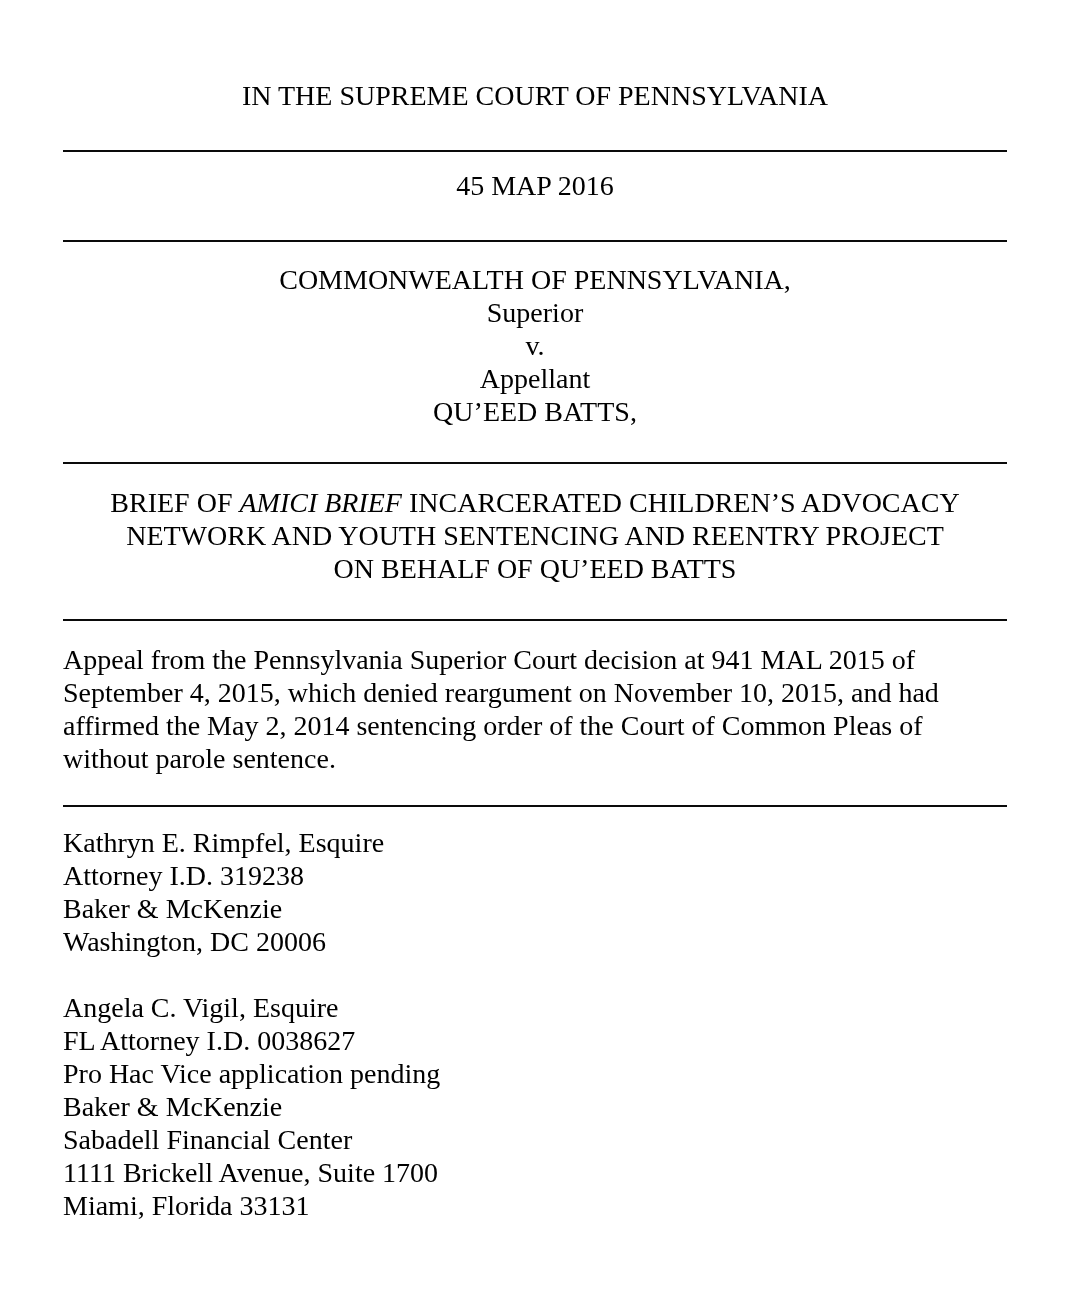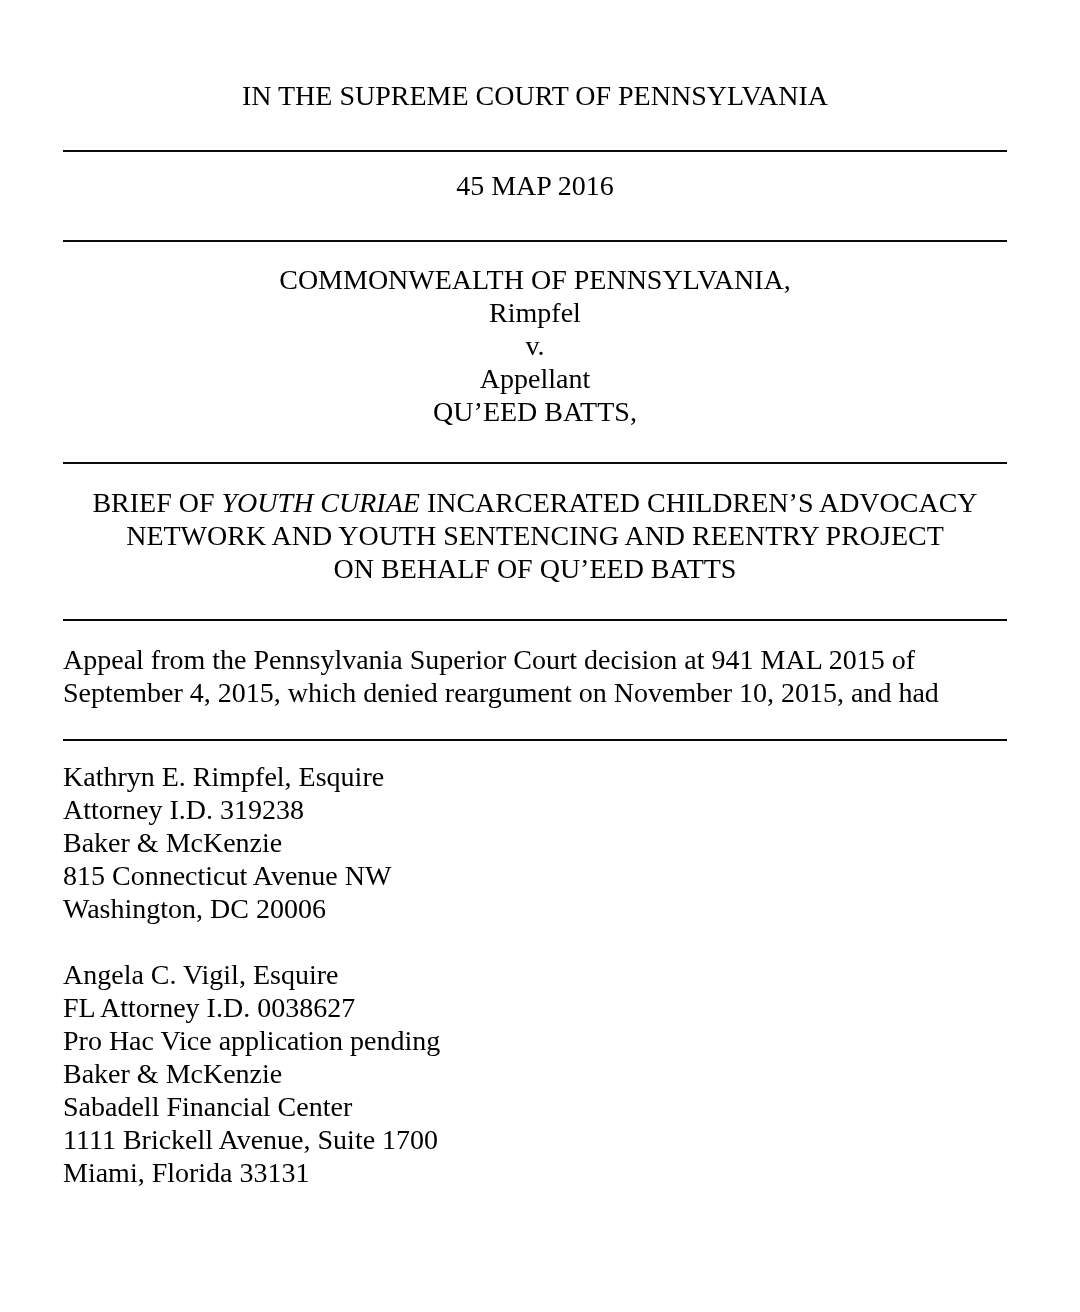--- a/index.html
+++ b/index.html
@@ -50,50 +50,51 @@
     <div class="centered line">IN THE SUPREME COURT OF PENNSYLVANIA</div>
 
     <div class="rule rule-1"></div>
 
     <div class="centered line docket">45 MAP 2016</div>
 
     <div class="rule rule-2"></div>
 
     <div class="centered caption">
       <div class="line">COMMONWEALTH OF PENNSYLVANIA,</div>
-      <div class="line">Rimpfel</div>
+      <div class="line">Superior</div>
       <div class="line">v.</div>
       <div class="line">Appellant</div>
       <div class="line">QU’EED BATTS,</div>
     </div>
 
     <div class="rule rule-3"></div>
 
     <div class="centered brief-title">
       <div class="line">
-        <span>BRIEF OF </span><span class="italic">YOUTH CURIAE</span><span> INCARCERATED CHILDREN’S ADVOCACY</span>
+        <span>BRIEF OF </span><span class="italic">AMICI BRIEF</span><span> INCARCERATED CHILDREN’S ADVOCACY</span>
       </div>
       <div class="line">NETWORK AND YOUTH SENTENCING AND REENTRY PROJECT</div>
       <div class="line">ON BEHALF OF QU’EED BATTS</div>
     </div>
 
     <div class="rule rule-4"></div>
 
     <div class="appeal">
       <div class="line">Appeal from the Pennsylvania Superior Court decision at 941 MAL 2015 of</div>
       <div class="line">September 4, 2015, which denied reargument on November 10, 2015, and had</div>
+      <div class="line">affirmed the May 2, 2014 sentencing order of the Court of Common Pleas of</div>
+      <div class="line">without parole sentence.</div>
     </div>
 
     <div class="rule rule-5"></div>
 
     <div class="counsel-1">
       <div class="line">Kathryn E. Rimpfel, Esquire</div>
       <div class="line">Attorney I.D. 319238</div>
       <div class="line">Baker &amp; McKenzie</div>
-      <div class="line">815 Connecticut Avenue NW</div>
       <div class="line">Washington, DC 20006</div>
     </div>
 
     <div class="counsel-2">
       <div class="line">Angela C. Vigil, Esquire</div>
       <div class="line">FL Attorney I.D. 0038627</div>
       <div class="line">Pro Hac Vice application pending</div>
       <div class="line">Baker &amp; McKenzie</div>
       <div class="line">Sabadell Financial Center</div>
       <div class="line">1111 Brickell Avenue, Suite 1700</div>

